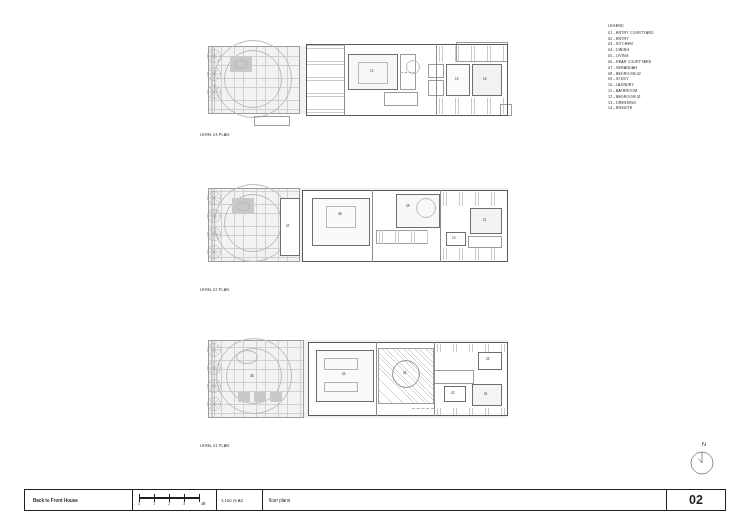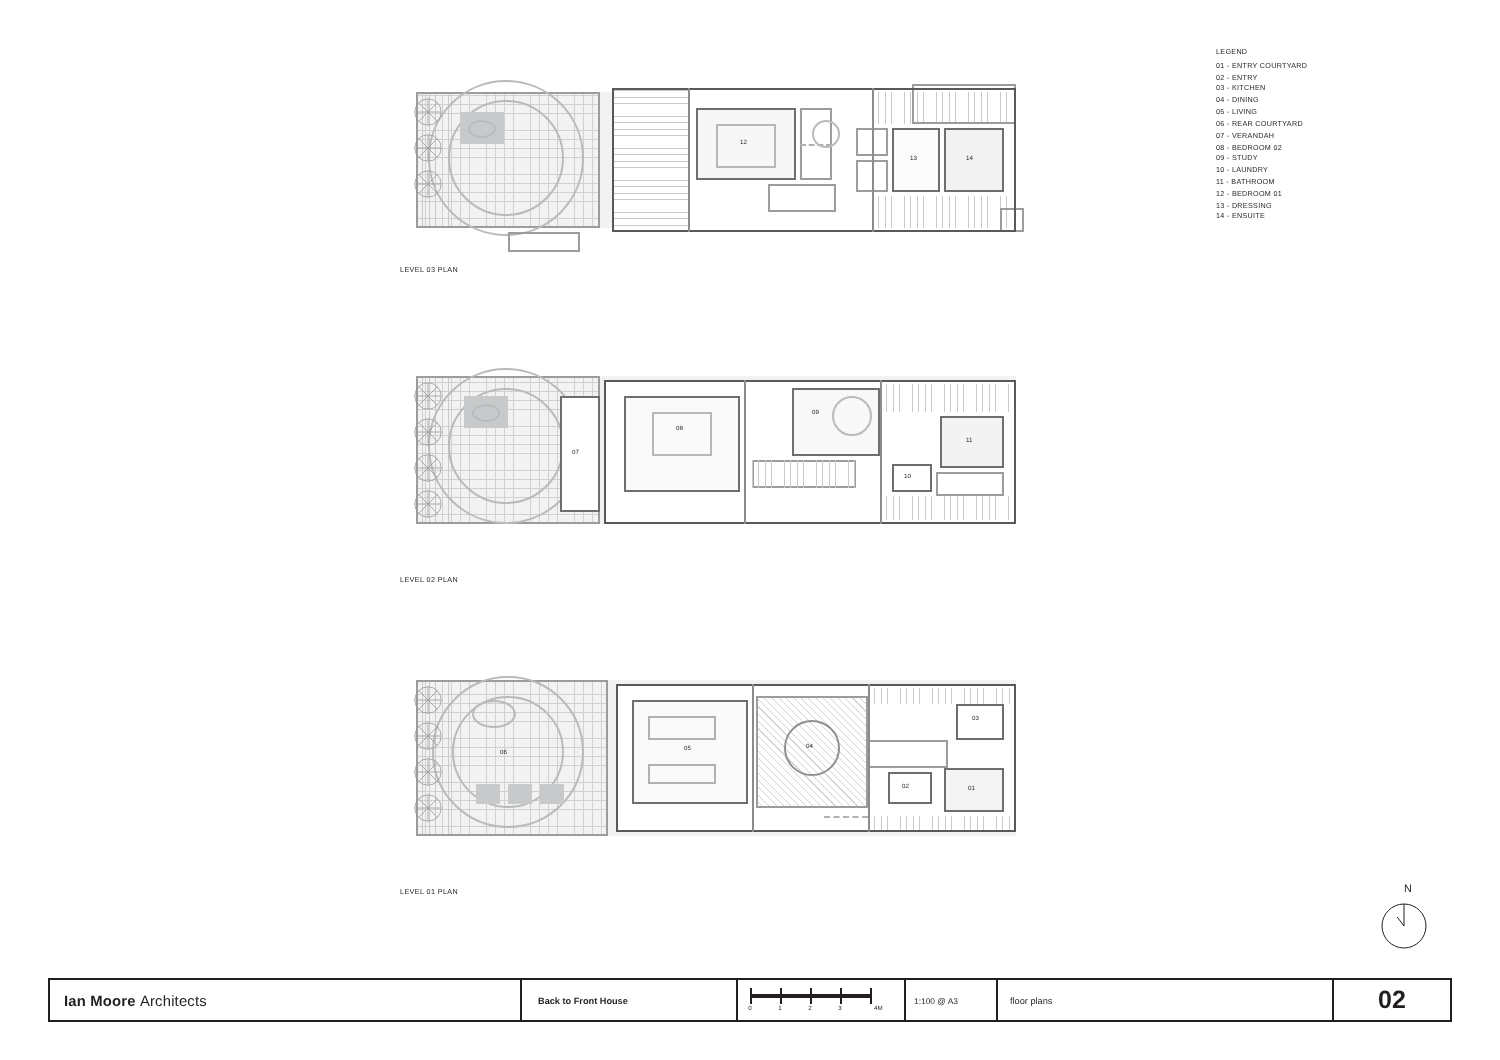--- a/index.html
+++ b/index.html
@@ -341,23 +341,20 @@
   <div class="north">
     <svg width="34" height="40" viewBox="0 0 34 40">
       <text x="14" y="8" font-size="5.4" font-family="Liberation Sans, sans-serif" fill="#231f20">N</text>
       <circle cx="14" cy="25" r="11" fill="none" stroke="#231f20" stroke-width="0.5"></circle>
       <path d="M14 14 L14 25" stroke="#231f20" stroke-width="0.5" fill="none"></path>
       <path d="M14 25 L10.6 20.5" stroke="#231f20" stroke-width="0.5" fill="none"></path>
     </svg>
   </div>
 
   <div class="titleblock">
-    <div class="tb-cell tb-div tb-logo">
-      <b>Ian Moore</b>&nbsp;<span class="lt">Architects</span>
-    </div>
     <div class="tb-cell tb-div tb-project">Back to Front House</div>
     <div class="tb-cell tb-div tb-scalebar">
       <div class="sb">
         <div class="bar"></div>
         <div class="seg" style="left:0px; width:15px;"></div>
         <div class="seg" style="left:30px; width:15px;"></div>
         <div class="tick" style="left:0px;"></div>
         <div class="tick" style="left:15px;"></div>
         <div class="tick" style="left:30px;"></div>
         <div class="tick" style="left:45px;"></div>

